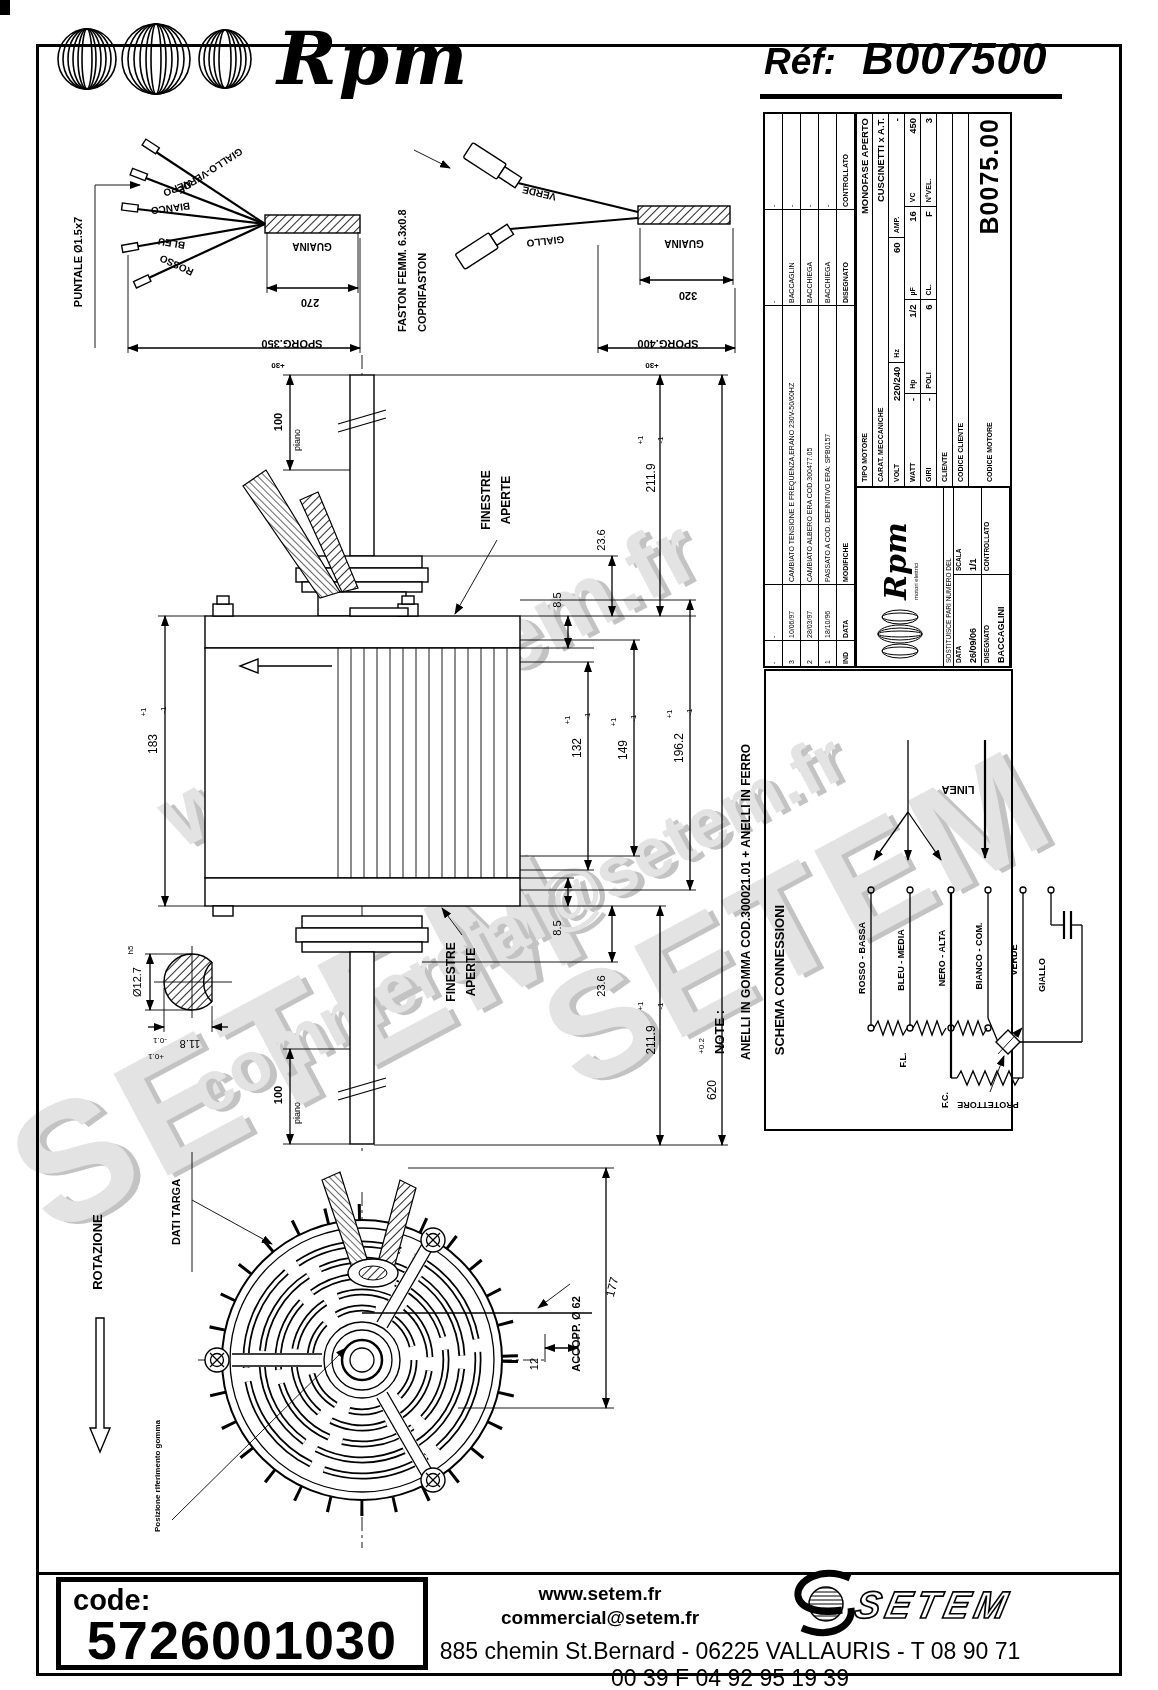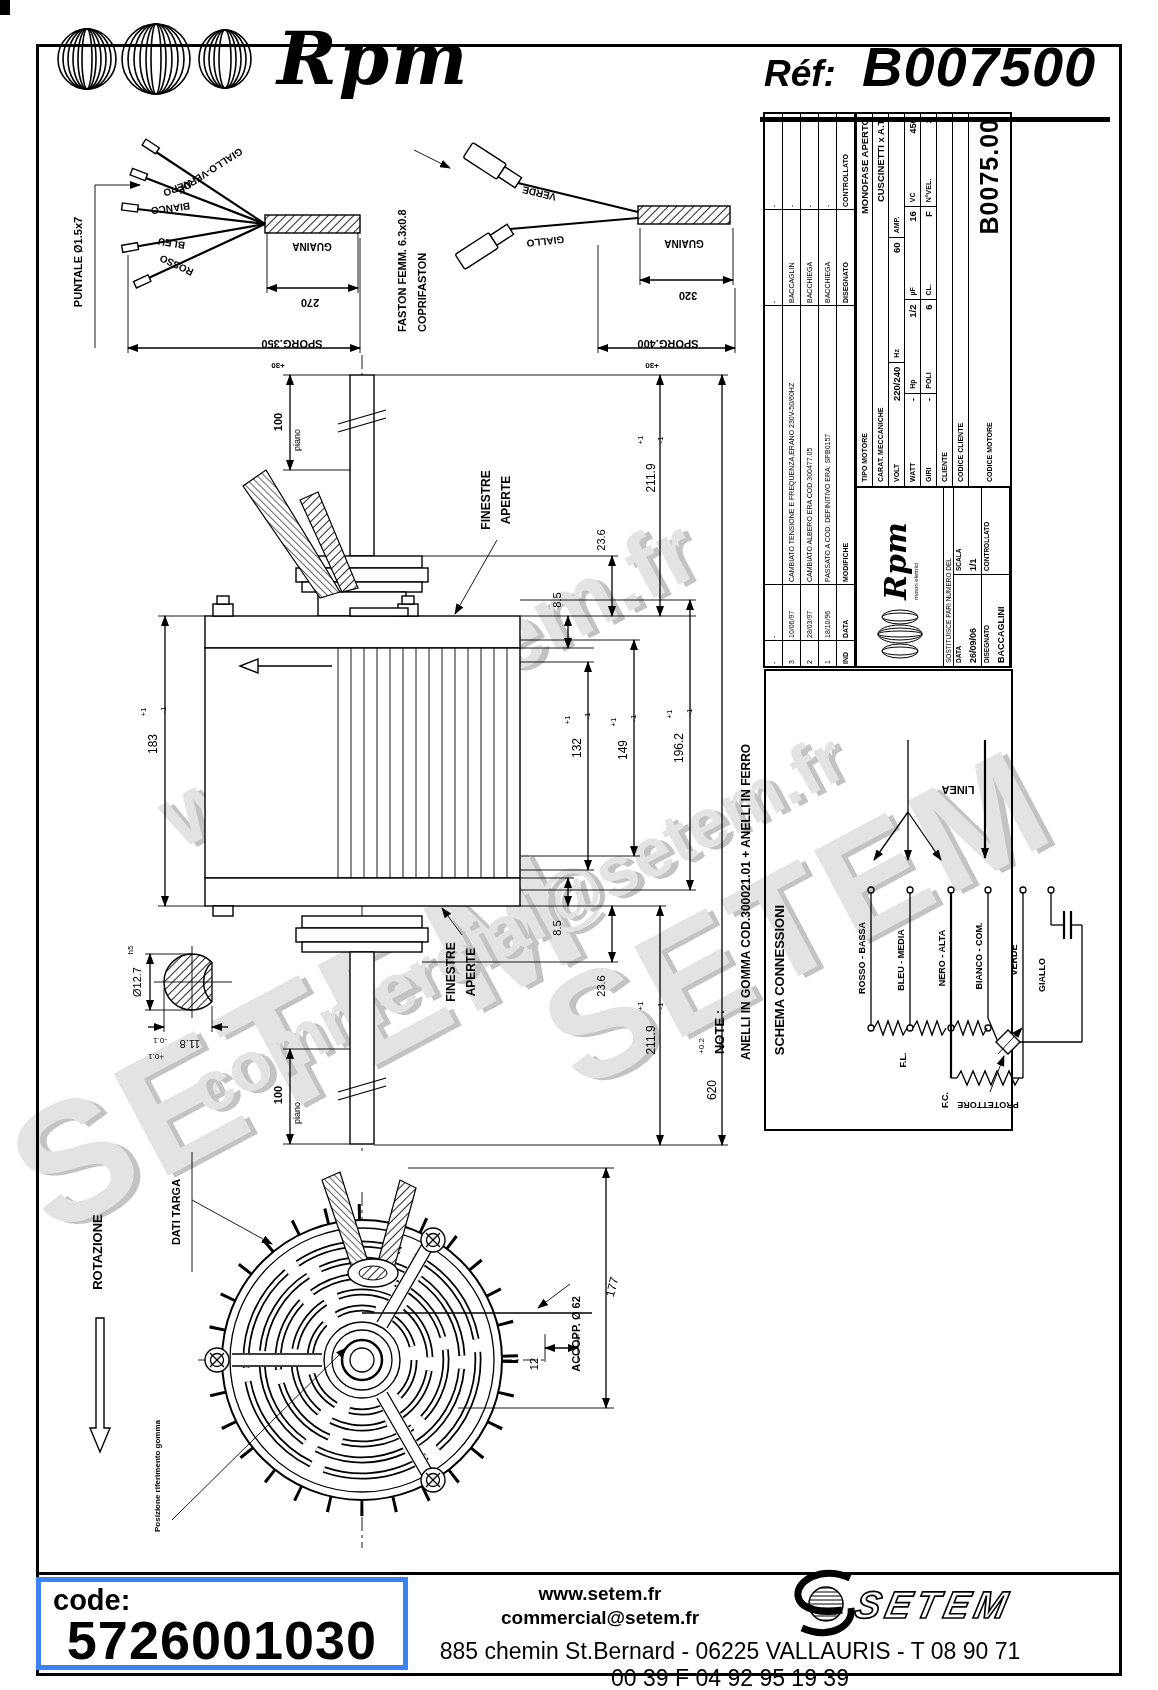--- a/index.html
+++ b/index.html
@@ -5,24 +5,24 @@
   html,body{margin:0;padding:0;background:#ffffff;}
   #sheet{position:relative;width:1158px;height:1690px;background:#fff;overflow:hidden;
          font-family:"Liberation Sans",sans-serif;color:#000;}
   
   .frame{position:absolute;left:36px;top:44px;width:1086px;height:1632px;border:3px solid #000;box-sizing:border-box;z-index:2;}
   .scan-spot{position:absolute;left:0;top:0;width:10px;height:15px;background:#000;z-index:6;}
   .footline{position:absolute;left:36px;top:1572px;width:1086px;height:3px;background:#000;z-index:5;}
   
   .brand{position:absolute;left:52px;top:20px;z-index:5;display:flex;align-items:center;}
   .brand-name{font-family:"DejaVu Serif",serif;font-style:italic;font-weight:bold;font-size:72px;line-height:70px;margin-left:10px;letter-spacing:2px;}
-  .refbox{position:absolute;left:760px;top:34px;z-index:5;border-bottom:5px solid #000;padding:0 14px 18px 4px;
+  .refbox{position:absolute;left:760px;top:34px;z-index:5;border-bottom:5px solid #000;padding:0 14px 10px 4px;
           font-style:italic;font-weight:bold;display:flex;align-items:baseline;gap:26px;}
   .ref-label{font-size:37px;}
-  .ref-value{font-size:56px;letter-spacing:1px;}
+  .ref-value{font-size:44px;letter-spacing:1px;}
   
   .wm{position:absolute;z-index:1;color:#e3e3e3;text-shadow:5px 5px 0 #c3c3c3;font-weight:bold;white-space:nowrap;transform-origin:0 50%;}
   .wm1{left:165px;top:770px;font-size:92px;transform:rotate(-28deg);}
   .wm2{left:25px;top:1090px;font-size:168px;transform:rotate(-28deg);letter-spacing:8px;}
   .wm3{left:195px;top:1055px;font-size:70px;transform:rotate(-28deg);}
   .wm4{left:556px;top:960px;font-size:150px;transform:rotate(-28deg);letter-spacing:6px;}
   
   #draw{position:absolute;left:0;top:0;z-index:3;}
   #draw text{font-family:"Liberation Sans",sans-serif;fill:#000;}
   .ln{stroke:#000;stroke-width:1.3;fill:none;}
@@ -54,21 +54,21 @@
   .mv{font-size:9px;font-weight:bold;}
   .tbright{flex:1;display:flex;flex-direction:column;}
   .srow{display:flex;border-bottom:1px solid #000;align-items:stretch;}
   .pair{flex:1;display:flex;justify-content:space-between;align-items:center;padding:0 4px;border-right:1px solid #000;min-height:15px;}
   .pair:last-child{border-right:none;}
   .lb{font-size:7px;font-weight:bold;}
   .vl{font-size:9.5px;font-weight:bold;}
   .codmot{display:flex;flex:1;align-items:center;border-bottom:none;}
   .codmot .vl{font-size:25px;letter-spacing:1px;}
   
-  .codebox{position:absolute;left:36px;top:1577px;width:372px;height:93px;border:5px solid #3b82f6;box-sizing:border-box;z-index:6;background:#fff;}
+  .codebox{position:absolute;left:56px;top:1577px;width:372px;height:93px;border:5px solid #000000;box-sizing:border-box;z-index:6;background:#fff;}
   .codebox .cl1{font-size:29px;font-weight:bold;margin:2px 0 0 12px;}
   .codebox .cl2{font-size:54px;font-weight:bold;letter-spacing:1px;text-align:center;margin-top:-8px;}
   .webline{position:absolute;left:430px;top:1582px;width:340px;text-align:center;z-index:6;font-weight:bold;font-size:19px;line-height:24px;}
   .addr{position:absolute;left:430px;top:1638px;width:600px;text-align:center;z-index:6;font-size:23px;}
   .slogo{position:absolute;left:788px;top:1566px;z-index:6;}
 </style>
 </head>
 <body>
 
 <div id="sheet">

